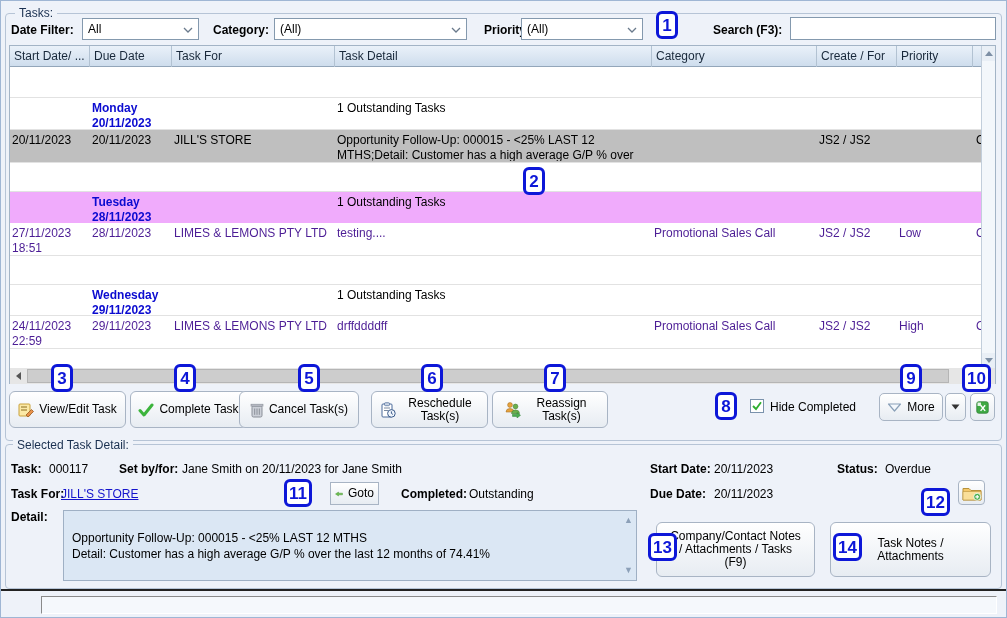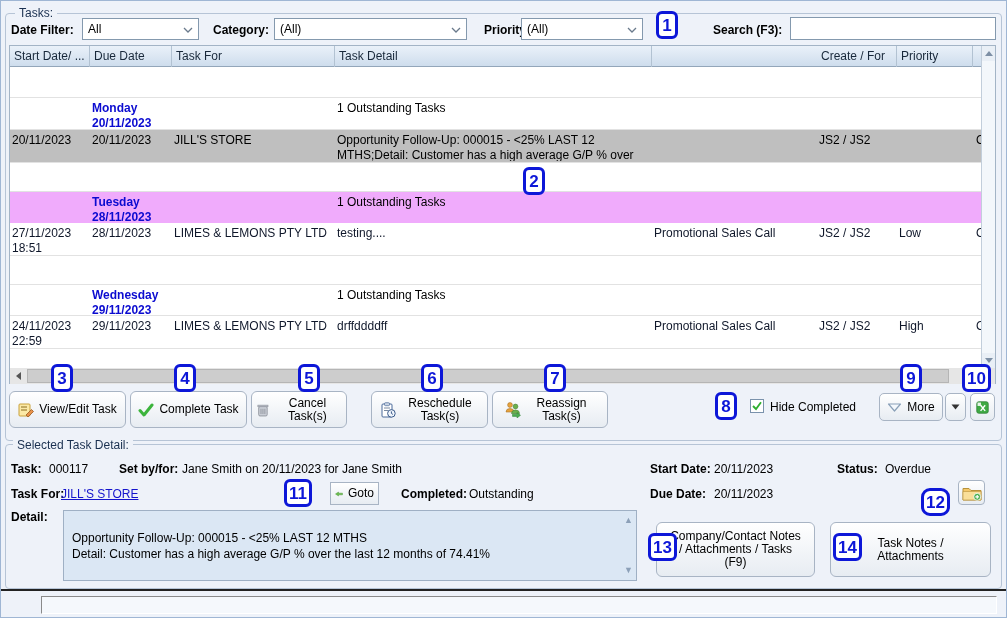--- a/index.html
+++ b/index.html
@@ -25,21 +25,21 @@
   .ghead { position:absolute; left:0; top:0; width:972px; height:21px;
            background:linear-gradient(#eaf1f9,#cedded); border-bottom:1px solid #93a6ba; }
   .hc { position:absolute; top:0; height:21px; border-right:1px solid #b2c2d2;
         padding:3px 4px; color:#18283a; overflow:hidden; white-space:nowrap; }
   .grow { position:absolute; left:0; width:972px; border-bottom:1px solid #e2e2e2; background:#fff; }
   .cell { position:absolute; top:1px; bottom:1px; padding:2px 2px; overflow:hidden;
           white-space:pre-line; line-height:15px; }
   .c1{left:0;width:80px} .c2{left:80px;width:82px} .c3{left:162px;width:163px}
   .c4{left:325px;width:317px} .c5{left:642px;width:165px} .c6{left:807px;width:80px}
   .c7{left:887px;width:76px} .c8{left:964px;width:8px}
-  .bluetxt { color:#0f172a; }
+  .bluetxt { color:#4c1d95; }
   .daycell { font-weight:bold; color:#0b0bd0; }
 
   .vscroll { position:absolute; right:0; top:0; width:14px; height:322px;
              background:#f3f7fb; border-left:1px solid #c2cedb; }
   .varrow { position:absolute; left:0; width:13px; height:15px; background:#e9eff6;
             display:flex; align-items:center; justify-content:center; }
   .hscroll { position:absolute; left:0; top:322px; width:972px; height:16px; background:#e6e6e6; }
   .harrow { position:absolute; top:0; width:16px; height:16px; display:flex; align-items:center; justify-content:center; }
   .hthumb { position:absolute; left:17px; top:1px; width:922px; height:14px;
             background:#cdcdcd; border:1px solid #b5b5b5; }
@@ -101,20 +101,21 @@
   <span class="lbl" style="left:712px;top:22px;">Search (F3):</span>
   <input class="tinput" style="left: 789px; top: 16px; width: 206px;" value="">
 
   <div id="grid">
 
     <div class="ghead">
       <div class="hc c1">Start Date/ ...</div>
       <div class="hc c2">Due Date</div>
       <div class="hc c3">Task For</div>
       <div class="hc c4">Task Detail</div>
+      <div class="hc c5">Category</div>
       <div class="hc c6">Create / For</div>
       <div class="hc c7">Priority</div>
       <div class="hc c8" style="border-right:none;"></div>
     </div>
 
     <div class="grow" style="top:21px;height:31px;"></div>
 
     <div class="grow" style="top:52px;height:32px;">
       <div class="cell c2 daycell"><span>Monday</span><br><span>20/11/2023</span></div>
       <div class="cell c4">1 Outstanding Tasks</div>
@@ -204,21 +205,21 @@
         <path d="M8 13 L13.5 7.5 L15.5 9.5 L10 15 Z" fill="#e8914a" stroke="#9a5a20" stroke-width="0.8"></path>
       </svg>
     <span>View/Edit Task</span>
   </div>
   <div class="btn" style="left:129px;top:390px;width:117px;height:37px;">
     <svg width="16" height="16" viewBox="0 0 16 16">
         <path d="M2 8.5 L6 13 L14 3" stroke="#3cb43c" stroke-width="3" fill="none" stroke-linecap="round" stroke-linejoin="round"></path>
       </svg>
     <span>Complete Task</span>
   </div>
-  <div class="btn" style="left:250px;top:390px;width:96px;height:37px;">
+  <div class="btn" style="left:238px;top:390px;width:120px;height:37px;">
     <svg width="14" height="16" viewBox="0 0 14 16">
         <rect x="2" y="4" width="10" height="11" rx="1.5" fill="#ccd0d8" stroke="#8a8f98"></rect>
         <rect x="1" y="2.2" width="12" height="2" fill="#b8bcc6" stroke="#8a8f98" stroke-width="0.6"></rect>
         <line x1="4.7" y1="6.5" x2="4.7" y2="12.8" stroke="#8a8f98"></line>
         <line x1="7" y1="6.5" x2="7" y2="12.8" stroke="#8a8f98"></line>
         <line x1="9.3" y1="6.5" x2="9.3" y2="12.8" stroke="#8a8f98"></line>
       </svg>
     <span>Cancel Task(s)</span>
   </div>
   <div class="btn" style="left:370px;top:390px;width:117px;height:37px;">
@@ -325,17 +326,17 @@
   <div class="ann" style="left:522px;top:166px;">2</div>
   <div class="ann" style="left:50px;top:363px;">3</div>
   <div class="ann" style="left:173px;top:363px;">4</div>
   <div class="ann" style="left:297px;top:363px;">5</div>
   <div class="ann" style="left:420px;top:363px;">6</div>
   <div class="ann" style="left:543px;top:363px;">7</div>
   <div class="ann" style="left:714px;top:391px;">8</div>
   <div class="ann" style="left:899px;top:363px;">9</div>
   <div class="ann" style="left:961px;top:363px;">10</div>
   <div class="ann" style="left:283px;top:478px;">11</div>
-  <div class="ann" style="left:920px;top:487px;border-radius:9px;">12</div>
+  <div class="ann" style="left:920px;top:487px;">12</div>
   <div class="ann" style="left:647px;top:532px;">13</div>
   <div class="ann" style="left:832px;top:532px;">14</div>
 
 </div>
 
 </body></html>

